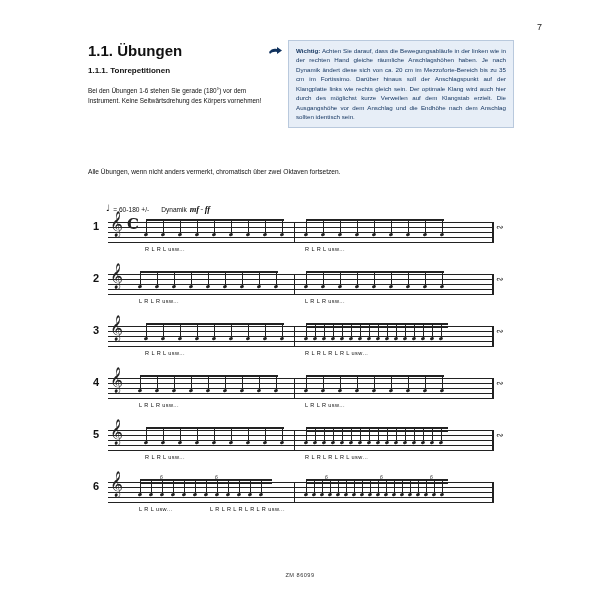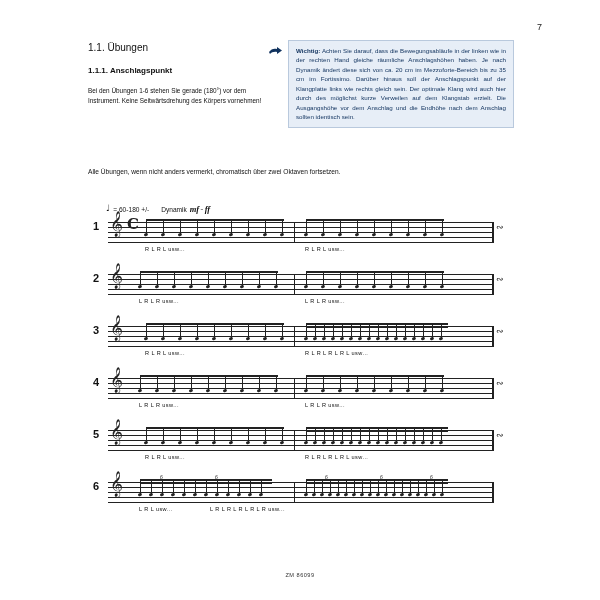--- a/index.html
+++ b/index.html
@@ -25,22 +25,22 @@
     position: absolute;
     top: 22px;
     right: 58px;
     font-size: 9px;
     color: #222;
   }
   .section-title {
     position: absolute;
     top: 42px;
     left: 88px;
-    font-size: 10px;
-    font-weight: normal;
+    font-size: 15px;
+    font-weight: bold;
     color: #111;
   }
   .sub-title {
     position: absolute;
     top: 66px;
     left: 88px;
     font-size: 8px;
     font-weight: bold;
     color: #111;
   }
@@ -241,21 +241,21 @@
   }
 </style>
 </head>
 <body>
 
 <div class="page">
 
   <div class="page-number">7</div>
 
   <div class="section-title">1.1. Übungen</div>
-  <div class="sub-title">1.1.1. Anschlagspunkt</div>
+  <div class="sub-title">1.1.1. Tonrepetitionen</div>
 
   <div class="intro-text">Bei den Übungen 1-6 stehen Sie gerade (180°) vor dem Instrument. Keine Seitwärtsdrehung des Körpers vornehmen!</div>
 
   <div class="note-icon">
     <svg width="18" height="14" viewBox="0 0 18 14">
       <path d="M1 8 C3 5, 6 4, 9 5 L9 3 L14 6.5 L9 10 L9 8 C6 7.4, 3.5 8.4, 2 10 Z" fill="#10325e"></path>
     </svg>
   </div>
 
   <div class="note-box">

